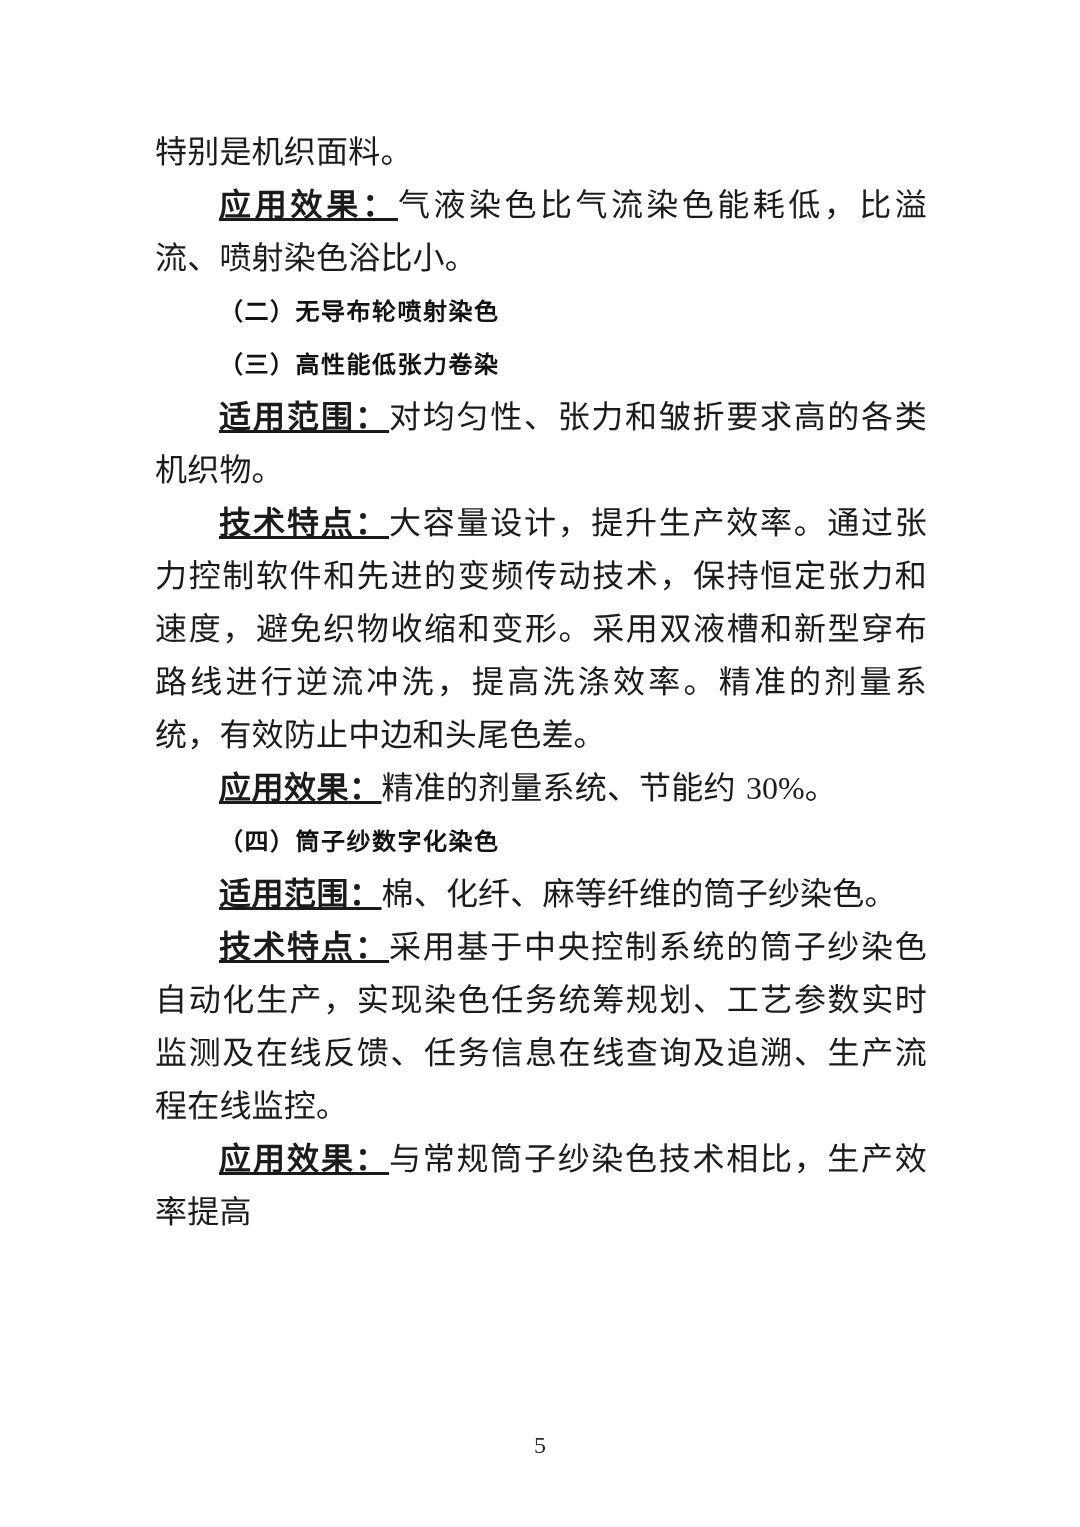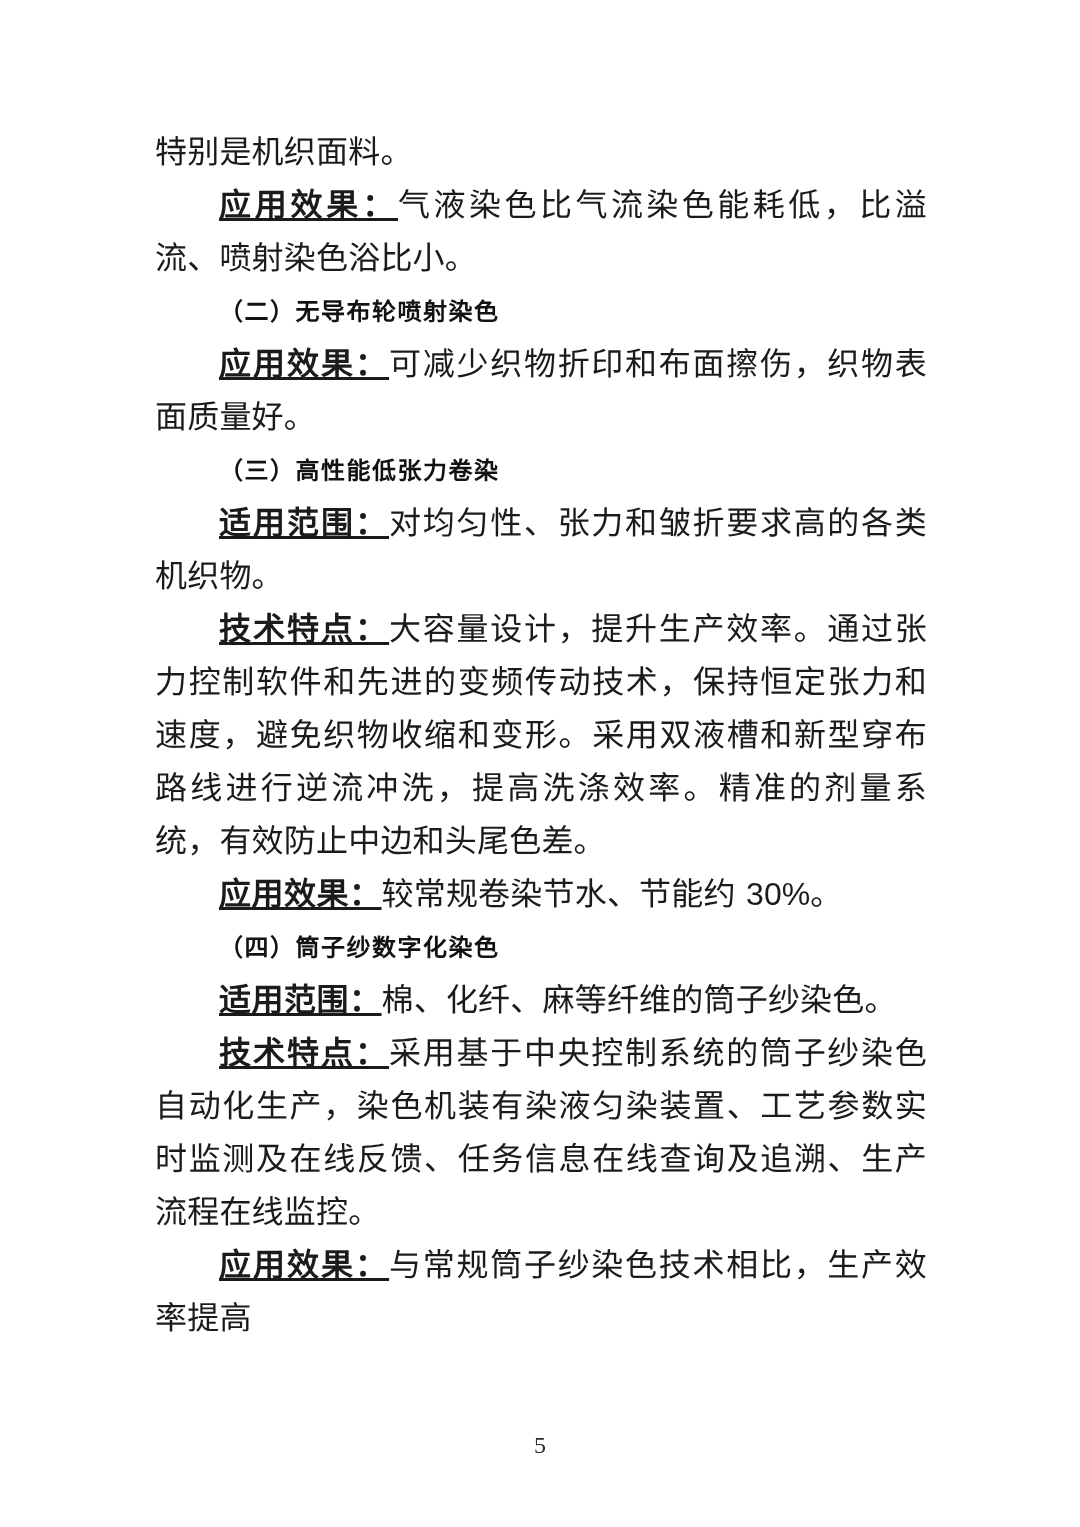--- a/index.html
+++ b/index.html
@@ -60,21 +60,21 @@
 
   
   .label {
     font-weight: bold;
     letter-spacing: 0.5px;
     text-decoration: underline;
   }
 
   
   .num {
-    font-family: Liberation Sans, sans-serif;
+    font-family: Liberation Serif, serif;
     letter-spacing: 0;
   }
 
   
   .para + .para,
   .para + .heading,
   .heading + .para {
     margin-top: 0;
   }
 
@@ -99,46 +99,43 @@
     <p class="para">特别是机织面料。</p>
 
     <p class="para indent">
       <span class="label">应用效果：</span><span>气液染色比气流染色能耗低，比溢流、喷射染色浴比小。</span>
     </p>
 
     <p class="heading">（二）无导布轮喷射染色</p>
 
 
 
-    <p class="para indent">
-      <span class="label">应用效果：</span><span>可减少织物折印和布面擦伤，织物表面质量好。</span>
-    </p>
 
     <p class="heading">（三）高性能低张力卷染</p>
 
     <p class="para indent">
       <span class="label">适用范围：</span><span>对均匀性、张力和皱折要求高的各类机织物。</span>
     </p>
 
     <p class="para indent">
       <span class="label">技术特点：</span><span>大容量设计，提升生产效率。通过张力控制软件和先进的变频传动技术，保持恒定张力和速度，避免织物收缩和变形。采用双液槽和新型穿布路线进行逆流冲洗，提高洗涤效率。精准的剂量系统，有效防止中边和头尾色差。</span>
     </p>
 
     <p class="para indent">
-      <span class="label">应用效果：</span><span>较常规卷染节水、节能约 </span><span class="num">30%</span><span>。</span>
+      <span class="label">应用效果：</span><span>精准的剂量系统、节能约 </span><span class="num">30%</span><span>。</span>
     </p>
 
     <p class="heading">（四）筒子纱数字化染色</p>
 
     <p class="para indent">
       <span class="label">适用范围：</span><span>棉、化纤、麻等纤维的筒子纱染色。</span>
     </p>
 
     <p class="para indent">
-      <span class="label">技术特点：</span><span>采用基于中央控制系统的筒子纱染色自动化生产，染色机装有染液匀染装置、工艺参数实时监测及在线反馈、任务信息在线查询及追溯、生产流程在线监控。</span>
+      <span class="label">技术特点：</span><span>采用基于中央控制系统的筒子纱染色自动化生产，实现染色任务统筹规划、工艺参数实时监测及在线反馈、任务信息在线查询及追溯、生产流程在线监控。</span>
     </p>
 
     <p class="para indent">
       <span class="label">应用效果：</span><span>与常规筒子纱染色技术相比，生产效率提高</span>
     </p>
 
   </div>
 
   <div class="page-number">5</div>
 

